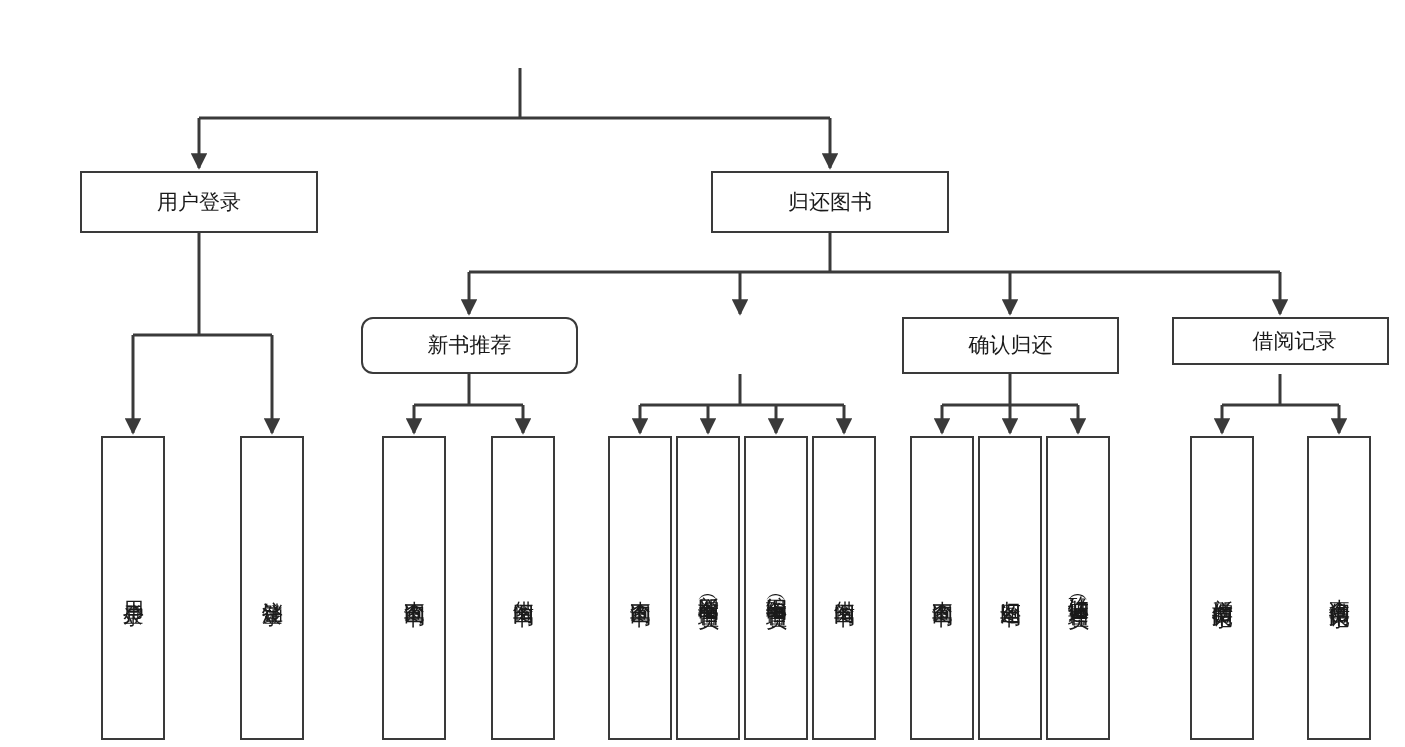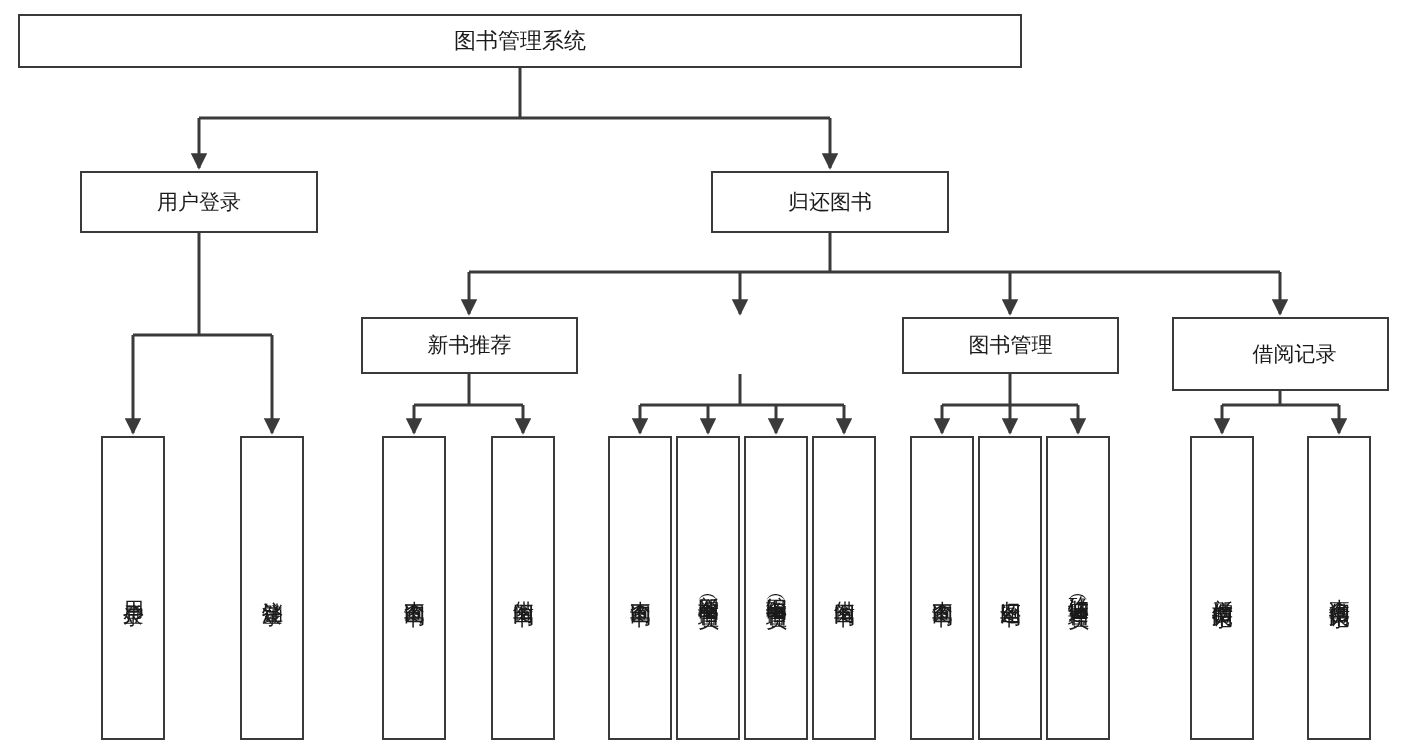--- a/index.html
+++ b/index.html
@@ -117,38 +117,35 @@
       <path d="M 1010 405 L 1010 433" marker-end="url(#arrow)"></path>
       <path d="M 1078 405 L 1078 433" marker-end="url(#arrow)"></path>
 
       <path d="M 1280 374 L 1280 405"></path>
       <path d="M 1222 405 L 1339 405"></path>
       <path d="M 1222 405 L 1222 433" marker-end="url(#arrow)"></path>
       <path d="M 1339 405 L 1339 433" marker-end="url(#arrow)"></path>
     </g>
   </svg>
 
-  <div class="node node-root" style="left:18px; top:14px; width:1004px; height:54px;">
-    <span class="node-label">图书管理系统</span>
-  </div>
 
   <div class="node node-l1" style="left:80px; top:171px; width:238px; height:62px;">
     <span class="node-label">用户登录</span>
   </div>
   <div class="node node-l1" style="left:711px; top:171px; width:238px; height:62px;">
     <span class="node-label">归还图书</span>
   </div>
 
-  <div class="node node-l2" style="left:361px; top:317px; width:217px; height:57px;">
+  <div class="node node-l2" style="left:361px; top:317px; width:217px; height:57px;border-radius:12px;">
     <span class="node-label">新书推荐</span>
   </div>
   <div class="node node-l2" style="left:902px; top:317px; width:217px; height:57px;">
-    <span class="node-label">图书管理</span>
+    <span class="node-label">确认归还</span>
   </div>
-  <div class="node node-l2" style="left:1172px; top:317px; width:217px; height:74px;padding-left:28px;">
+  <div class="node node-l2" style="left:1172px; top:317px; width:217px; height:48px;padding-left:28px;">
     <span class="node-label">借阅记录</span>
   </div>
 
   <div class="node node-leaf" style="left:101px; top:436px; width:64px; height:304px;">
     <span class="node-label">用户登录</span>
   </div>
   <div class="node node-leaf" style="left:240px; top:436px; width:64px; height:304px;">
     <span class="node-label">注销登录</span>
   </div>
 

